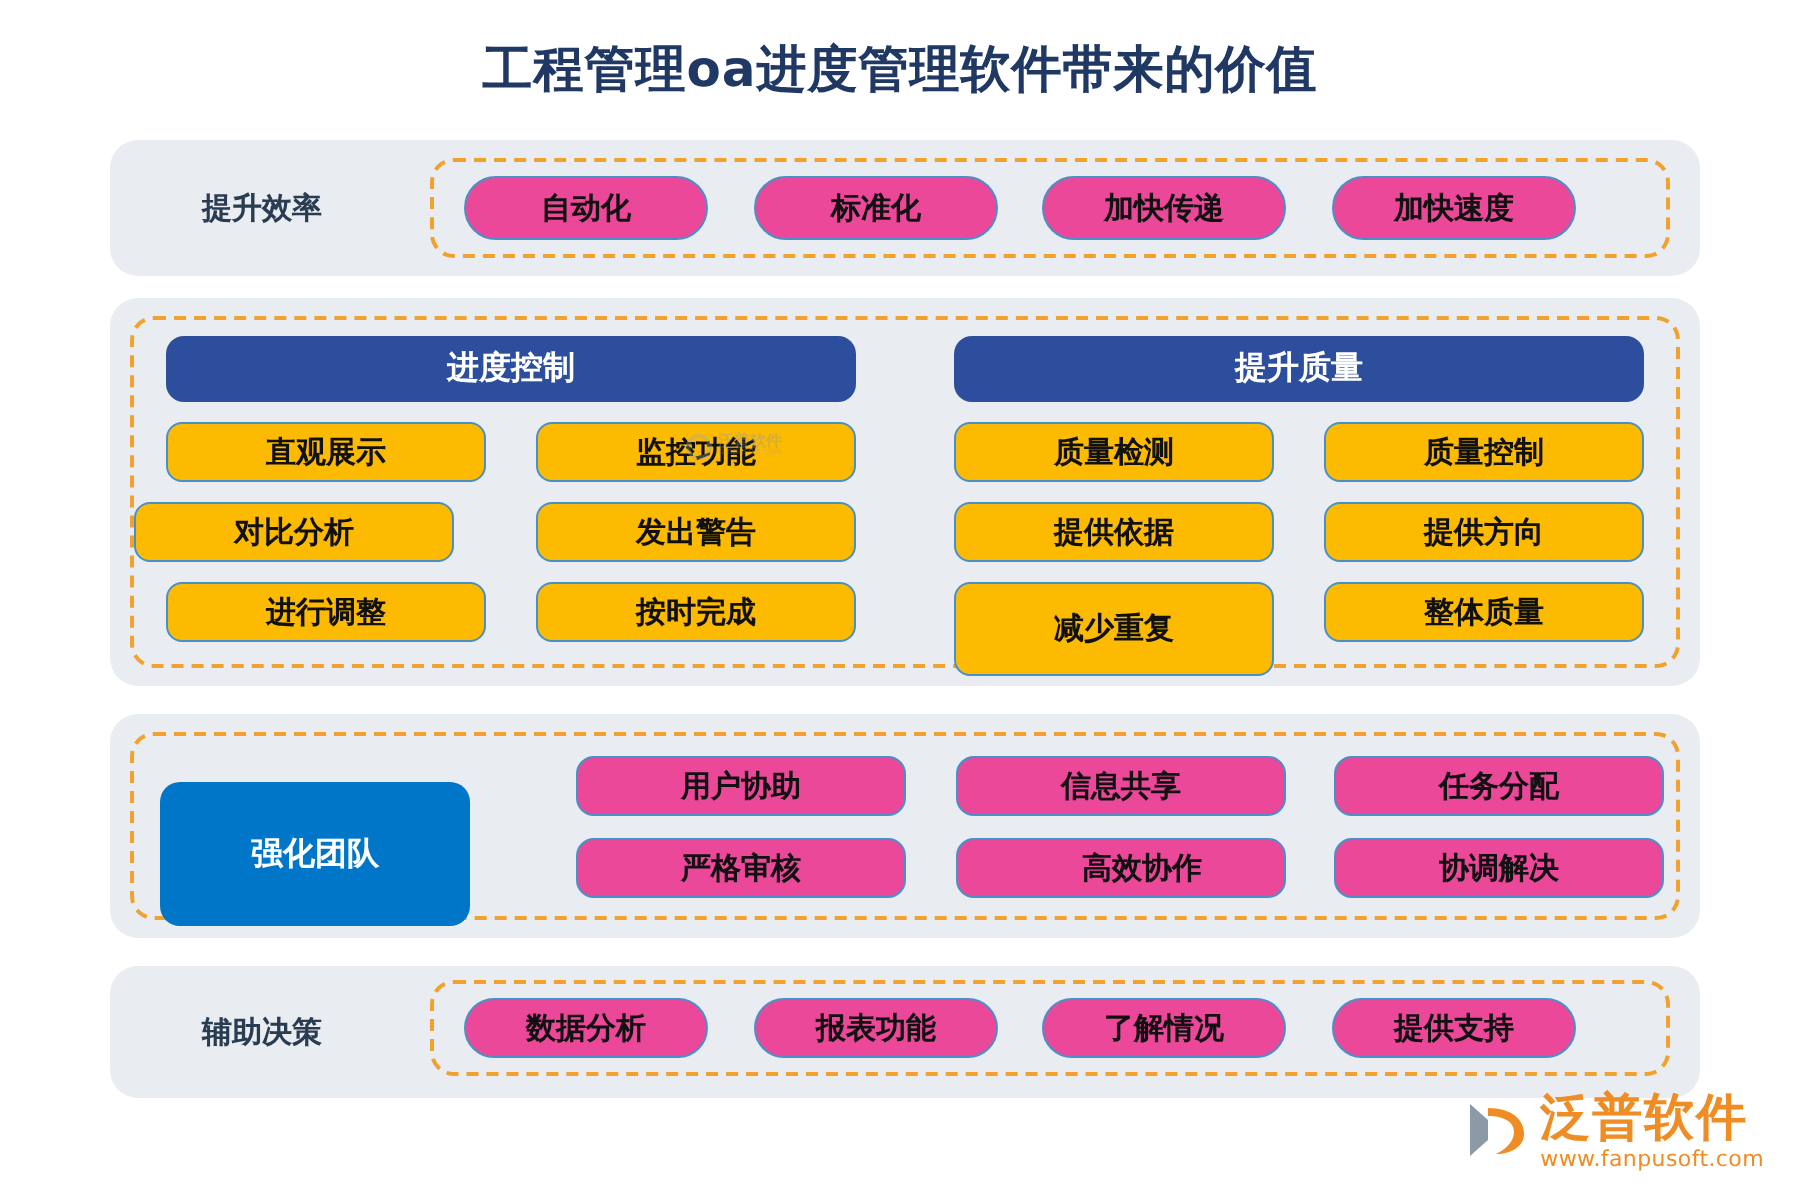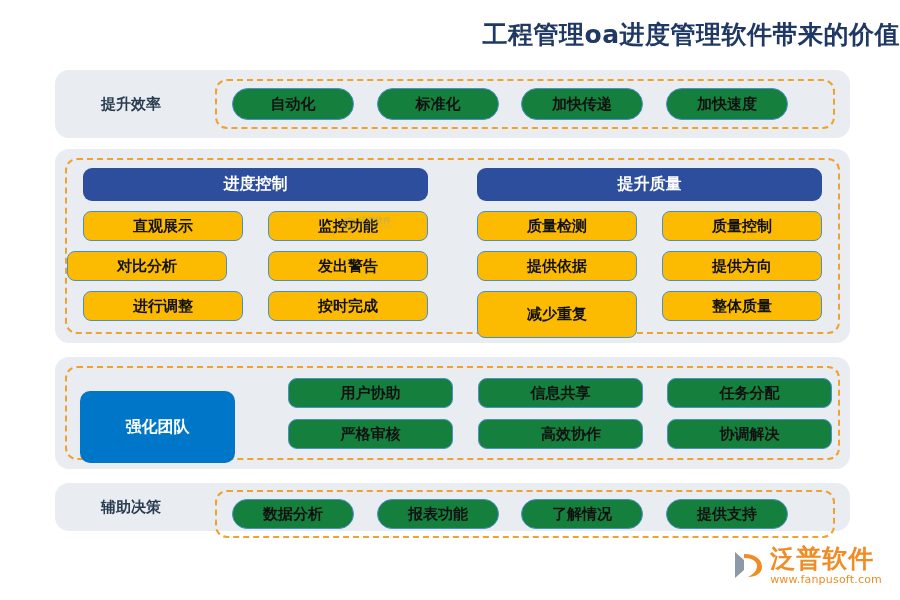--- a/index.html
+++ b/index.html
@@ -18,40 +18,40 @@
     height: 600px;
     background: #ffffff;
   }
 
   
   .page-title {
     position: absolute;
     top: 18px;
     left: 0;
     width: 900px;
-    text-align: right;
+    text-align: center;
     font-size: 25px;
     font-weight: bold;
     color: #1F3864;
     letter-spacing: 0.5px;
     white-space: nowrap;
   }
 
   
   .panel {
     position: absolute;
     left: 55px;
     width: 795px;
     background: #E9EDF1;
     border-radius: 14px;
   }
   #panel-efficiency { top: 70px;  height: 68px; }
   #panel-core       { top: 149px; height: 194px; }
   #panel-team       { top: 357px; height: 112px; }
-  #panel-decision   { top: 483px; height: 48px; }
+  #panel-decision   { top: 483px; height: 66px; }
 
   
   .row-label {
     position: absolute;
     left: 0;
     width: 152px;
     top: 0;
     height: 100%;
     display: flex;
     align-items: center;
@@ -68,21 +68,21 @@
     border: 2px dashed #F0A12E;
     border-radius: 12px;
   }
 
   
   .pill {
     position: absolute;
     display: flex;
     align-items: center;
     justify-content: center;
-    background: #15803d;
+    background: #ec4899;
     border: 1.6px solid #4A90C8;
     border-radius: 9px;
     font-size: 15px;
     font-weight: bold;
     color: #111111;
     white-space: nowrap;
   }
   .pill.round { border-radius: 18px; }
 
   

